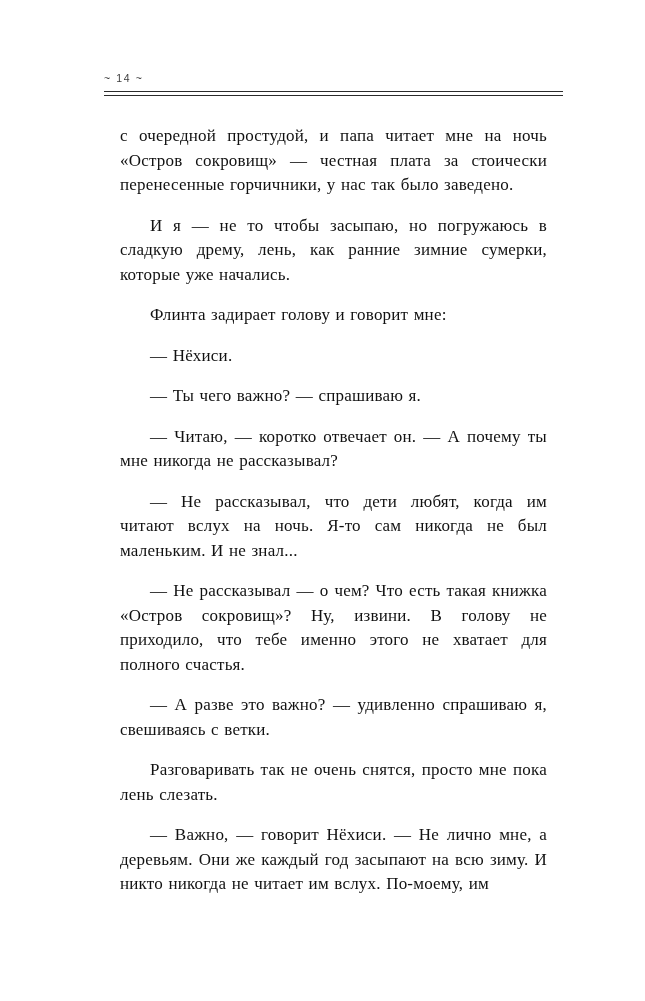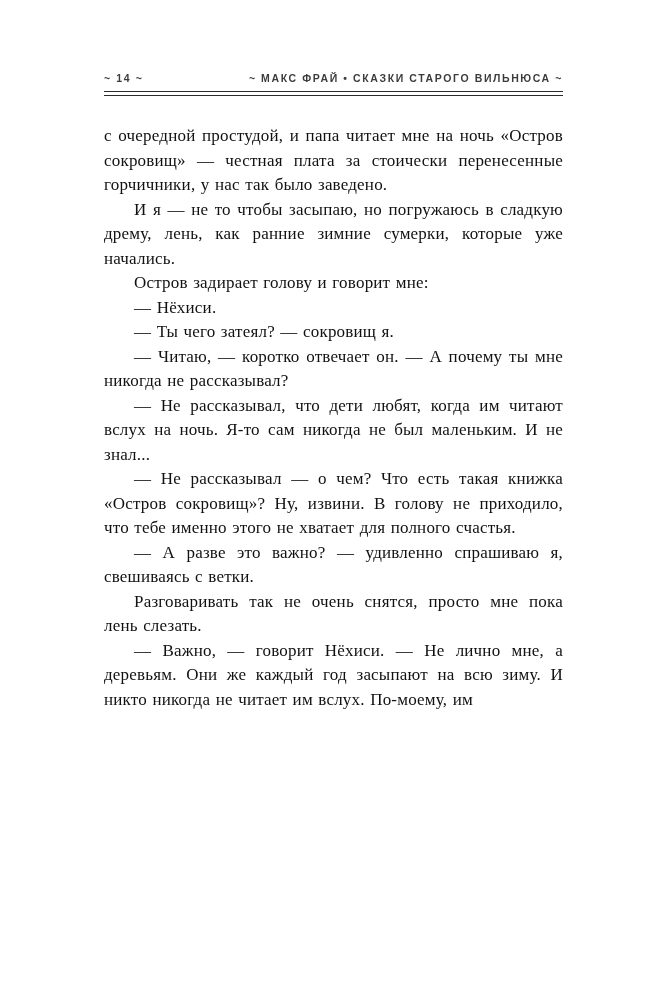--- a/index.html
+++ b/index.html
@@ -19,66 +19,65 @@
     width: 645px;
     height: 1001px;
     padding: 72px 82px 40px 104px;
   }
   .running-head {
     display: flex;
     justify-content: space-between;
     align-items: baseline;
     font-family: "Liberation Sans", "DejaVu Sans", sans-serif;
     font-size: 10.5px;
-    font-weight: bold;
+    font-weight: normal;
     letter-spacing: 1.6px;
     color: #3c3c3c;
     margin-bottom: 7px;
     white-space: nowrap;
   }
   .head-rule {
     height: 3px;
     border-top: 1px solid #2b2b2b;
     border-bottom: 1px solid #2b2b2b;
     margin-bottom: 28px;
   }
   .body-text {
     font-size: 17px;
     line-height: 24.5px;
     text-align: justify;
     letter-spacing: 0.2px;
     word-spacing: 1px;
     hyphens: auto;
   }
   .body-text p {
-    margin: 0;
+    margin: 16px;
     text-indent: 30px;
   }
   .body-text p.no-indent {
     text-indent: 0;
   }
 </style>
 </head>
 <body>
 
 <div class="page">
 
   <div class="running-head">
     <span>~ 14 ~</span>
-    <span>~ МАКС ФРАЙ  •  СКАЗКИ СТАРОГО ВИЛЬНЮСА ~</span>
   </div>
 
   <div class="head-rule"></div>
 
   <div class="body-text">
     <p class="no-indent">с очередной простудой, и папа читает мне на ночь «Остров сокровищ» — честная плата за стоически перенесенные горчичники, у нас так было заведено.</p>
     <p>И я — не то чтобы засыпаю, но погружаюсь в сладкую дрему, лень, как ранние зимние сумерки, которые уже начались.</p>
-    <p>Остров задирает голову и говорит мне:</p>
+    <p>Флинта задирает голову и говорит мне:</p>
     <p>— Нёхиси.</p>
-    <p>— Ты чего затеял? — сокровищ я.</p>
+    <p>— Ты чего важно? — спрашиваю я.</p>
     <p>— Читаю, — коротко отвечает он. — А почему ты мне никогда не рассказывал?</p>
     <p>— Не рассказывал, что дети любят, когда им читают вслух на ночь. Я-то сам никогда не был маленьким. И не знал...</p>
     <p>— Не рассказывал — о чем? Что есть такая книжка «Остров сокровищ»? Ну, извини. В голову не приходило, что тебе именно этого не хватает для полного счастья.</p>
     <p>— А разве это важно? — удивленно спрашиваю я, свешиваясь с ветки.</p>
     <p>Разговаривать так не очень снятся, просто мне пока лень слезать.</p>
     <p>— Важно, — говорит Нёхиси. — Не лично мне, а деревьям. Они же каждый год засыпают на всю зиму. И никто никогда не читает им вслух. По-моему, им</p>
   </div>
 
 </div>
 

